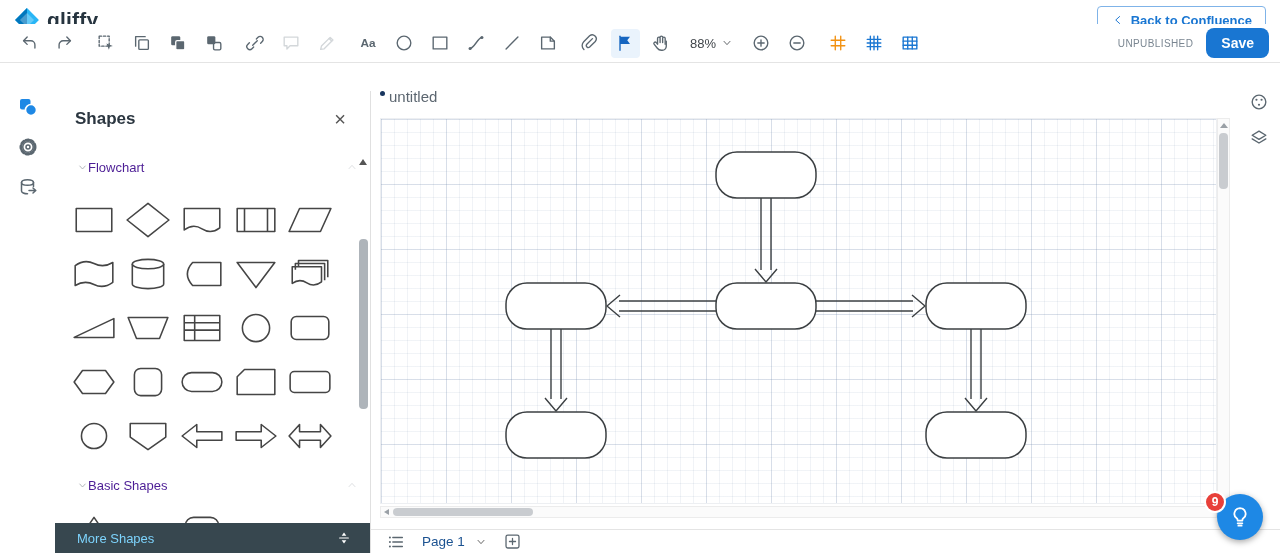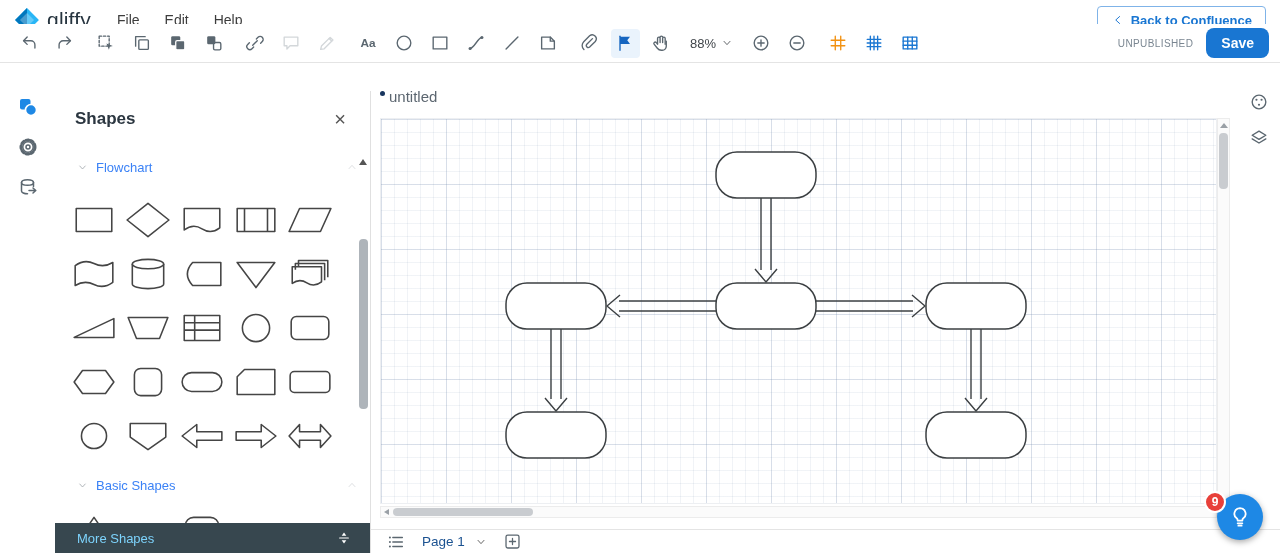--- a/index.html
+++ b/index.html
@@ -3,21 +3,21 @@
 <meta charset="utf-8">
 <style>
 *{box-sizing:border-box;margin:0;padding:0}
 html,body{width:1280px;height:553px}
 body{position:relative;background:#fff;font-family:"Liberation Sans",sans-serif;overflow:hidden;color:#333}
 button{background:none;border:none;cursor:pointer;font-family:inherit;padding:0}
 
 
 .topbar{position:absolute;top:0;left:0;right:0;height:40px;display:flex;align-items:center;padding:0 14px;background:#fff;z-index:5}
 .logo{display:flex;align-items:center;gap:7px}
-.logo-text{font-size:21px;font-weight:normal;color:#26343f;letter-spacing:.2px}
+.logo-text{font-size:21px;font-weight:bold;color:#26343f;letter-spacing:.2px}
 .menus{display:flex;margin-left:26px}
 .menu-item{font-size:14px;color:#3d3d3d;padding:6px 0;margin-right:25px}
 .back-btn{margin-left:auto;display:flex;align-items:center;gap:6px;border:1.6px solid #7fb3e8;border-radius:4px;color:#1976D2;font-weight:bold;font-size:13px;height:29px;padding:0 13px;background:#fff}
 
 
 .toolbar{position:absolute;top:24px;left:0;right:0;height:39px;display:flex;align-items:center;padding:0 11px;border-bottom:1px solid #e4e4e4;background:#fff;z-index:5}
 .tb-group{display:flex;margin-right:5px}
 #toolbar-groups{display:flex}
 .tb-btn{width:29px;height:29px;margin:0 3.5px;display:flex;align-items:center;justify-content:center;border-radius:4px;color:#5b6770}
 .tb-btn.disabled{color:#d3d7da;cursor:default}
@@ -34,21 +34,21 @@
 
 
 .rail{position:absolute;left:0;top:79px;bottom:0;width:55px;background:#fff;display:flex;flex-direction:column;align-items:center;padding-top:10px;z-index:4}
 .rail-btn{width:36px;height:36px;margin-bottom:4px;display:flex;align-items:center;justify-content:center;color:#5b6770}
 
 
 .panel{position:absolute;left:55px;top:91px;bottom:0;width:316px;background:#fff;border-right:1px solid #e0e0e0;z-index:4}
 .panel-head{position:absolute;top:0;left:0;right:0;height:56px;display:flex;align-items:center;padding:0 20px}
 .panel-title{font-size:17px;font-weight:bold;color:#2b3640}
 .panel-close{margin-left:auto;font-size:20px;color:#555;margin-right:4px;line-height:1}
-.section-head{position:absolute;left:0;right:12px;height:28px;display:flex;align-items:center;gap:8px;padding-left:22px;color:#3b82f6;font-size:13px}
+.section-head{position:absolute;left:0;right:12px;height:28px;display:flex;align-items:center;padding-left:22px;color:#4c1d95;font-size:13px}
 .sec-caret{color:#9aa0a6}
 .sec-right{margin-left:auto;color:#d6d9dc}
 .shape-grid{position:absolute;left:12px;top:102px;width:272px;display:flex;flex-wrap:wrap}
 .shape-cell{width:54px;height:54px;display:flex;align-items:center;justify-content:center}
 .shape-cell svg *{stroke:#454545;stroke-width:1.5;fill:none;stroke-linejoin:round}
 .preview{top:412px;height:32px;overflow:hidden}
 .preview .shape-cell{align-items:flex-start;padding-top:10px;height:44px}
 .panel-scroll{position:absolute;right:2px;top:78px;bottom:34px;width:9px}
 .panel-scroll-thumb{position:absolute;top:70px;height:170px;left:0;right:0;background:#aeb4ba;border-radius:4px}
 .scroll-up-arrow{position:absolute;right:3px;top:68px;width:0;height:0;border-left:4px solid transparent;border-right:4px solid transparent;border-bottom:6px solid #555}
@@ -92,25 +92,20 @@
 
 <header class="topbar">
   <div class="logo">
     <svg width="26" height="26" viewBox="0 0 24 24">
       <polygon points="12,1 23,12 12,23 1,12" fill="#29B6F6"></polygon>
       <polygon points="12,1 12,23 1,12" fill="#0277BD"></polygon>
       <polygon points="12,5.5 18.5,12 12,18.5 5.5,12" fill="#ffffff" opacity="0.28"></polygon>
     </svg>
     <span class="logo-text">gliffy</span>
   </div>
-  <nav class="menus" id="menus">
-      <button class="menu-item">File</button>
-      <button class="menu-item">Edit</button>
-      <button class="menu-item">Help</button>
-    </nav>
   <button class="back-btn">
     <svg class="icn" width="14" height="14" viewBox="0 0 22 22">
         <path d="M13.5 5.5 L7.5 11 L13.5 16.5"></path>
       </svg>
     <span>Back to Confluence</span>
   </button>
 </header>
 
 <div class="toolbar">
   <div id="toolbar-groups">

